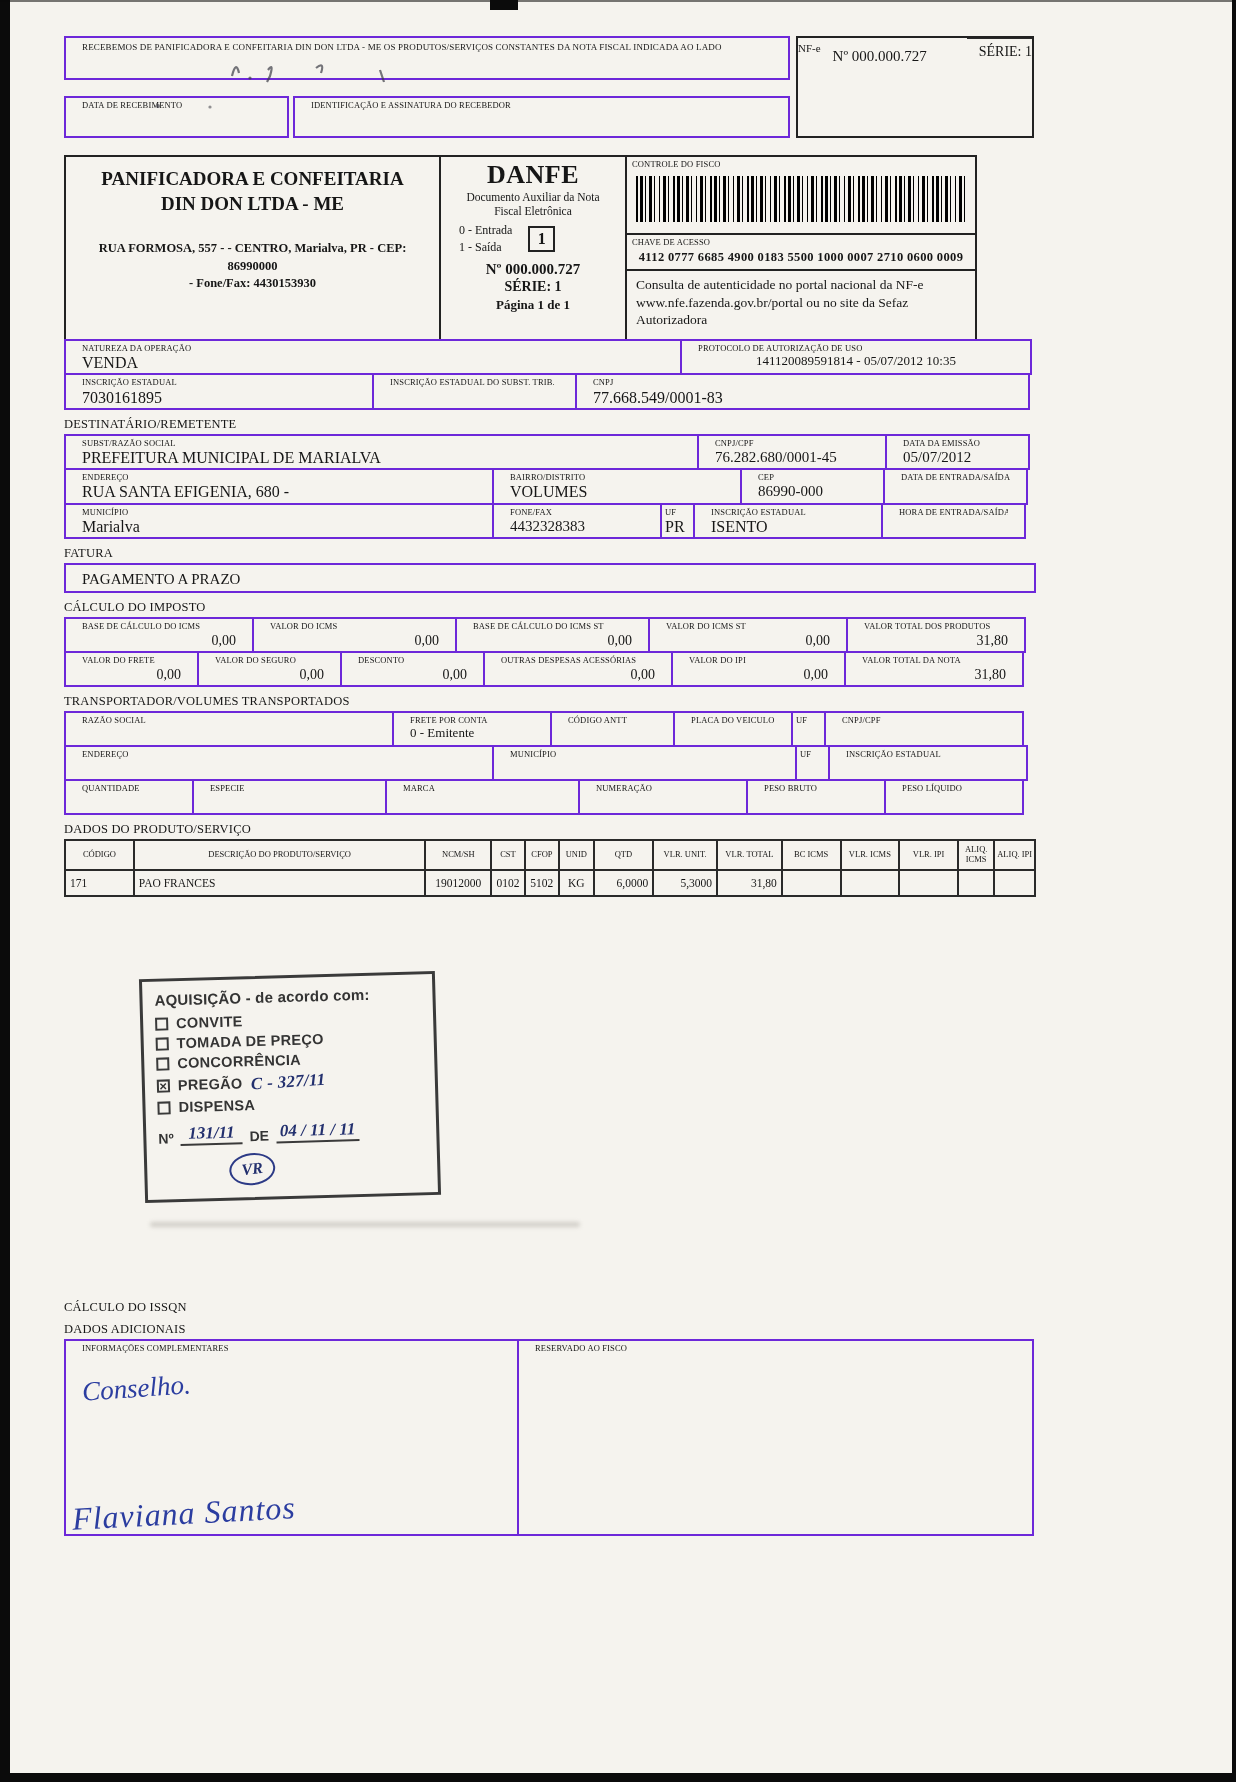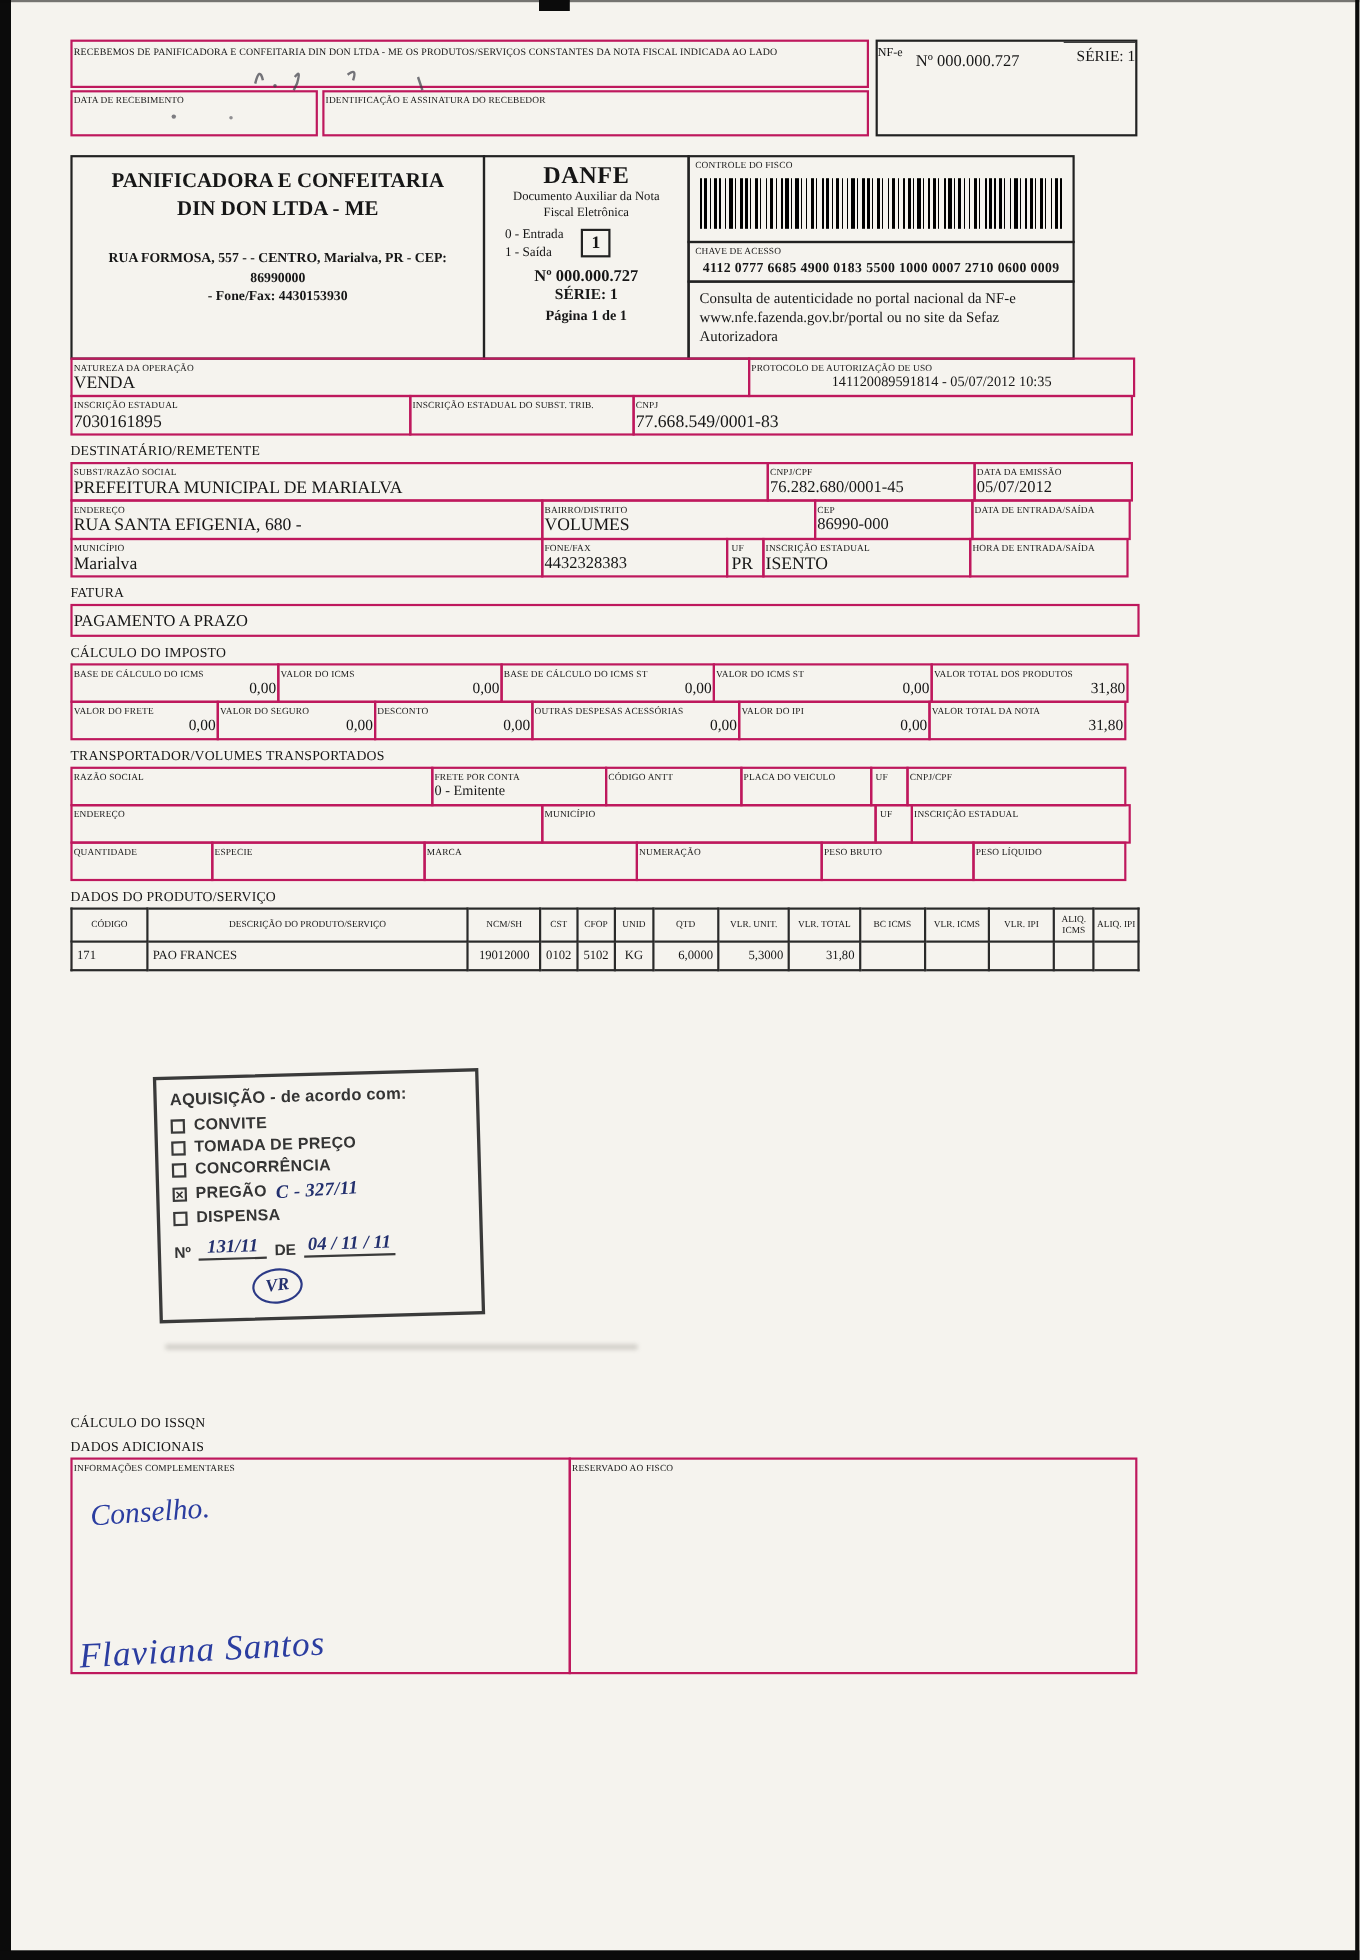--- a/index.html
+++ b/index.html
@@ -3,48 +3,48 @@
 <meta charset="utf-8">
 <style>
   *{box-sizing:border-box;margin:0;padding:0}
   html,body{width:1236px;height:1782px}
   body{position:relative;background:#f5f3ee;font-family:"Liberation Serif",serif;color:#161616;overflow:hidden}
   .edge{position:absolute;background:#0b0b0b;z-index:6}
   .content{position:absolute;left:64px;top:36px;width:972px;z-index:1}
   .row{display:flex;align-items:stretch}
   .row>*+*{margin-left:-2px}
   .group>*+*{margin-top:-2px}
-  .f{border:2px solid #be185d;padding:2px 1px 1px;min-height:36px;position:relative;flex:0 0 auto}
+  .f{border:2px solid #6d28d9;padding:2px 16px 1px;min-height:36px;position:relative;flex:0 0 auto}
   .f.short{min-height:30px}
   .lbl{display:block;font-size:8.5px;line-height:1.2;letter-spacing:.15px;white-space:nowrap;overflow:hidden}
   .val{display:block;font-size:15px;line-height:1.2;white-space:nowrap}
   .val.big{font-size:16px}
   .val.num{text-align:right;font-size:14px;margin-top:2px}
   .val.ctr{text-align:center}
   .val.sm{font-size:13px}
   .sect{font-weight:400;font-size:12.5px;margin:7px 0 2px;letter-spacing:.2px}
   .box{border:2.5px solid #222;position:relative;flex:0 0 auto}
   
   .stub-left{width:726px}
-  .stub-row2{margin-top:2px}
+  .stub-row2{margin-top:16px}
   .stub-received{width:726px;min-height:44px}
   .stub-received .lbl{font-size:9px;padding-top:2px}
   .stub-date{width:225px;min-height:42px}
   .stub-id{width:497px;min-height:42px;margin-left:4px!important}
   .stub-right{width:238px;margin-left:6px!important;display:flex;flex-direction:row}
   .nfe-t{text-align:center;font-size:11px;padding:4px 0 2px}
   .nfe-n{font-size:15px;padding:10px 0 6px 12px;flex:1}
   .nfe-s{font-size:14px;padding:5px 0 3px 12px;border-top:1.5px solid #2a2a2a}
   
   .header{margin-top:17px}
   .emitter{width:377px;height:186px;text-align:center}
   .em-name{font-weight:700;font-size:19px;line-height:1.3;padding:10px 26px 0}
   .em-addr{font-size:12.5px;line-height:1.4;margin-top:24px;padding:0 8px;font-weight:700}
   .danfe-col{width:188px;height:186px;text-align:center}
-  .danfe-title{font-weight:700;font-size:22px;letter-spacing:.5px;margin-top:3px}
+  .danfe-title{font-weight:700;font-size:26px;letter-spacing:.5px;margin-top:3px}
   .danfe-sub{font-size:11.5px;line-height:1.25;padding:0 12px}
   .danfe-io{display:flex;align-items:center;padding-left:18px;margin-top:3px;text-align:left}
   .io-opts{font-size:12px;line-height:1.45}
   .io-flag{width:27px;height:26px;border:2px solid #222;font-weight:700;font-size:16px;display:flex;align-items:center;justify-content:center;margin-left:16px}
   .danfe-num{font-weight:700;font-size:15px;margin-top:4px}
   .danfe-series{font-weight:700;font-size:14px;margin-top:1px}
   .danfe-page{font-weight:700;font-size:13px;margin-top:2px}
   .fisco-col{width:352px;display:flex;flex-direction:column}
   .fisco-col>*+*{margin-top:-2px}
   .fisco-control{height:80px;padding:2px 5px}

